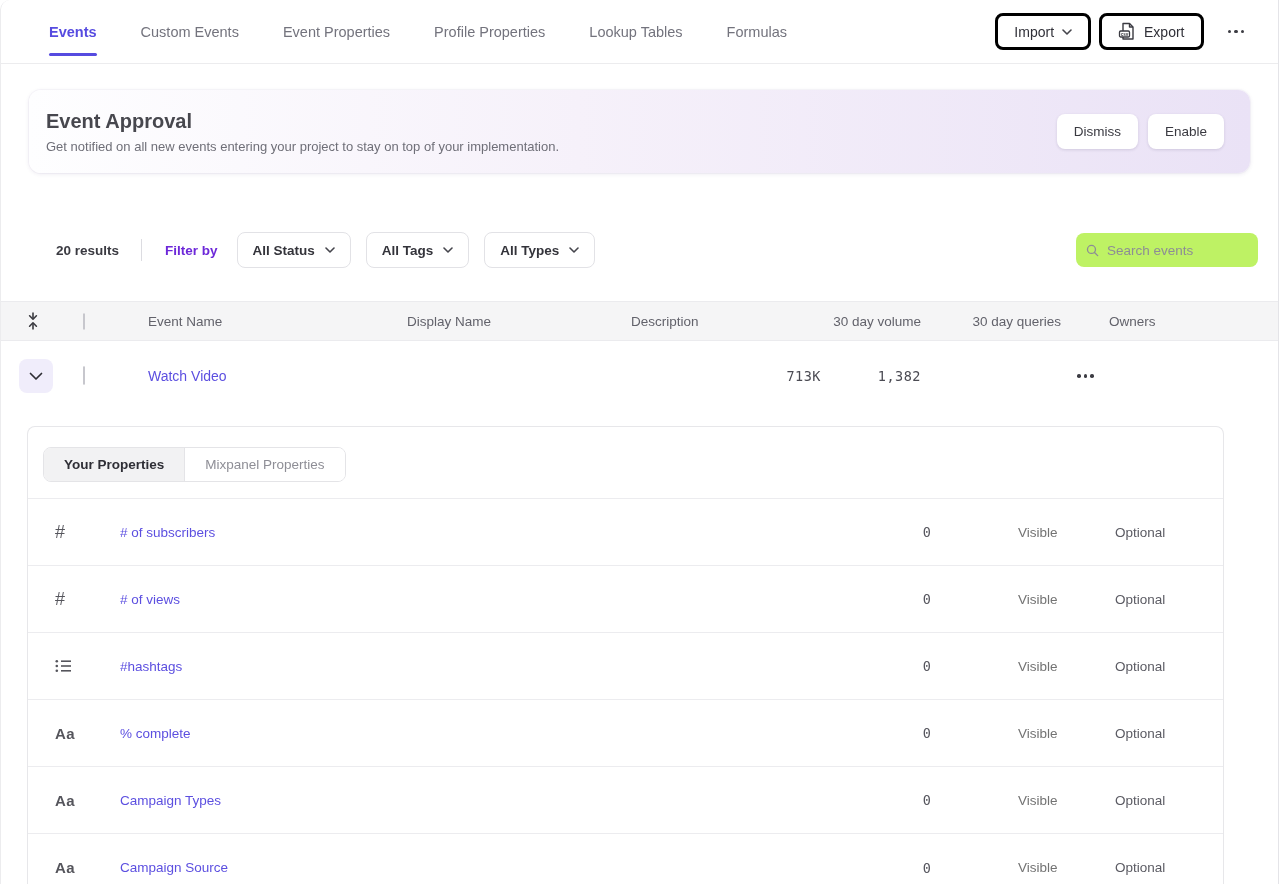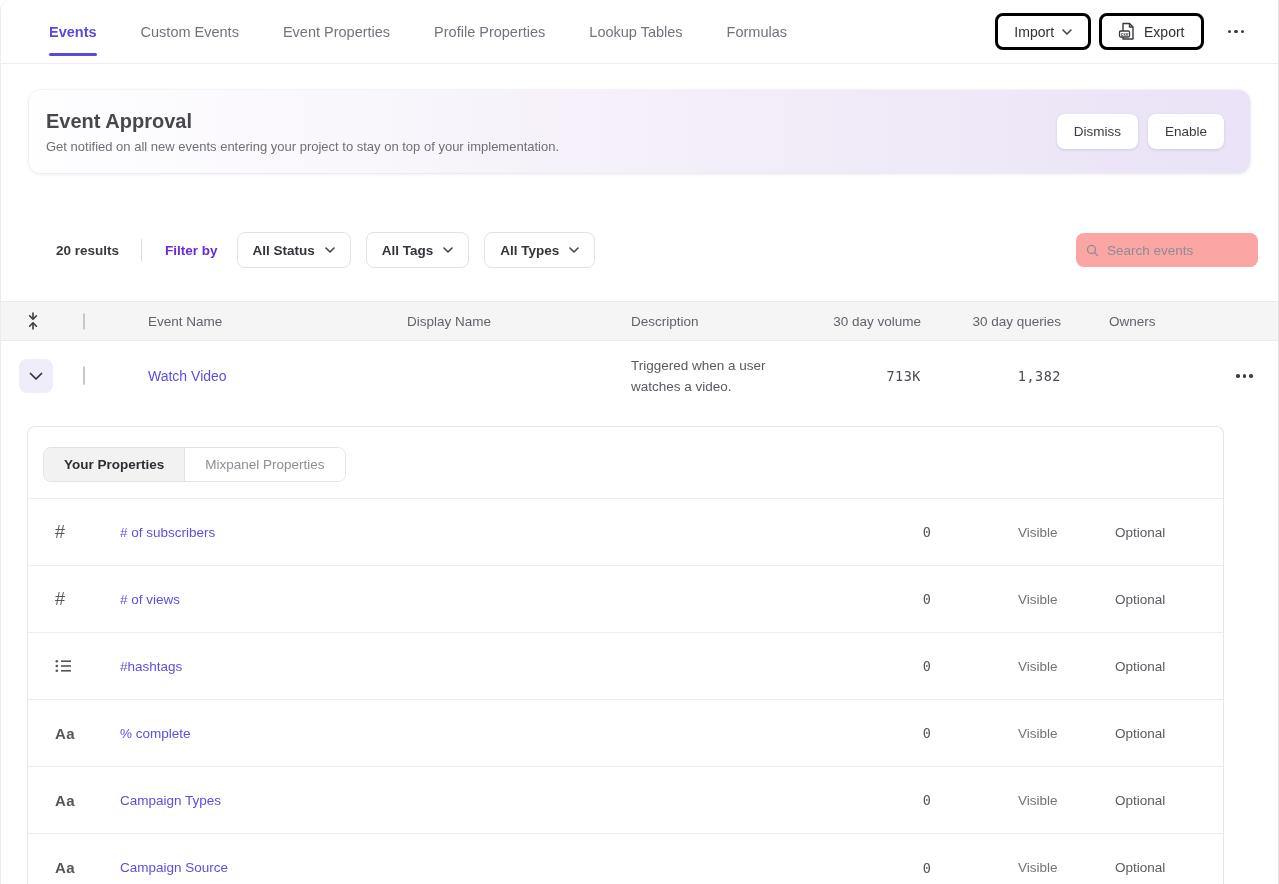--- a/index.html
+++ b/index.html
@@ -42,21 +42,21 @@
 
   
   .toolbar { margin-top:59px; padding:0 20px 0 55px; display:flex; align-items:center; height:36px; }
   .results { font-size:13.5px; font-weight:700; color:#3a3a41; }
   .vdiv { width:1px; height:22px; background:#dcdce1; margin:0 23px 0 22px; }
   .filterby { font-size:13.5px; font-weight:600; color:#6d28d9; margin-right:19px; }
   .dd { display:inline-flex; align-items:center; gap:10px; height:36px; padding:0 15px;
         border:1px solid #e2e2e6; border-radius:8px; background:#fff; font-size:13.5px;
         font-weight:600; color:#33333a; cursor:pointer; margin-right:15px; font-family:inherit; }
   .chev { width:10px; height:6px; }
-  .search { margin-left:auto; width:182px; height:34px; background:#fca5a5; border-radius:8px;
+  .search { margin-left:auto; width:182px; height:34px; background:#bef264; border-radius:8px;
             display:flex; align-items:center; padding:0 10px; gap:8px; }
   .search input { border:none; background:transparent; outline:none; font-size:13.5px;
                   color:#3a3a41; width:100%; font-family:inherit; }
   .search input::placeholder { color:#8d8d95; }
 
   
   .grid { display:grid; grid-template-columns:64px 64px 278px 224px 190px 100px 140px 159px 60px;
           align-items:center; }
   .thead { margin-top:33px; height:40px; background:#f5f5f6;
            border-top:1px solid #ebebee; border-bottom:1px solid #ebebee;
@@ -196,21 +196,20 @@
   <span>
     <button class="expander">
       <svg width="14" height="9" viewBox="0 0 14 9">
         <polyline points="1.5,1.5 7,7 12.5,1.5" fill="none" stroke="#2e2e34" stroke-width="1.7" stroke-linecap="round" stroke-linejoin="round"></polyline>
       </svg>
     </button>
   </span>
   <span><span class="checkbox"></span></span>
   <span class="name-pad"><a class="evlink">Watch Video</a></span>
   <span></span>
-  <span class="desc">Triggered when a user watches a video.</span>
   <span class="num cell-r">713K</span>
   <span class="num cell-r">1,382</span>
   <span class="owners-h"></span>
   <span class="dots row-dots">
       <i></i>
       <i></i>
       <i></i>
     </span>
 </div>
 

